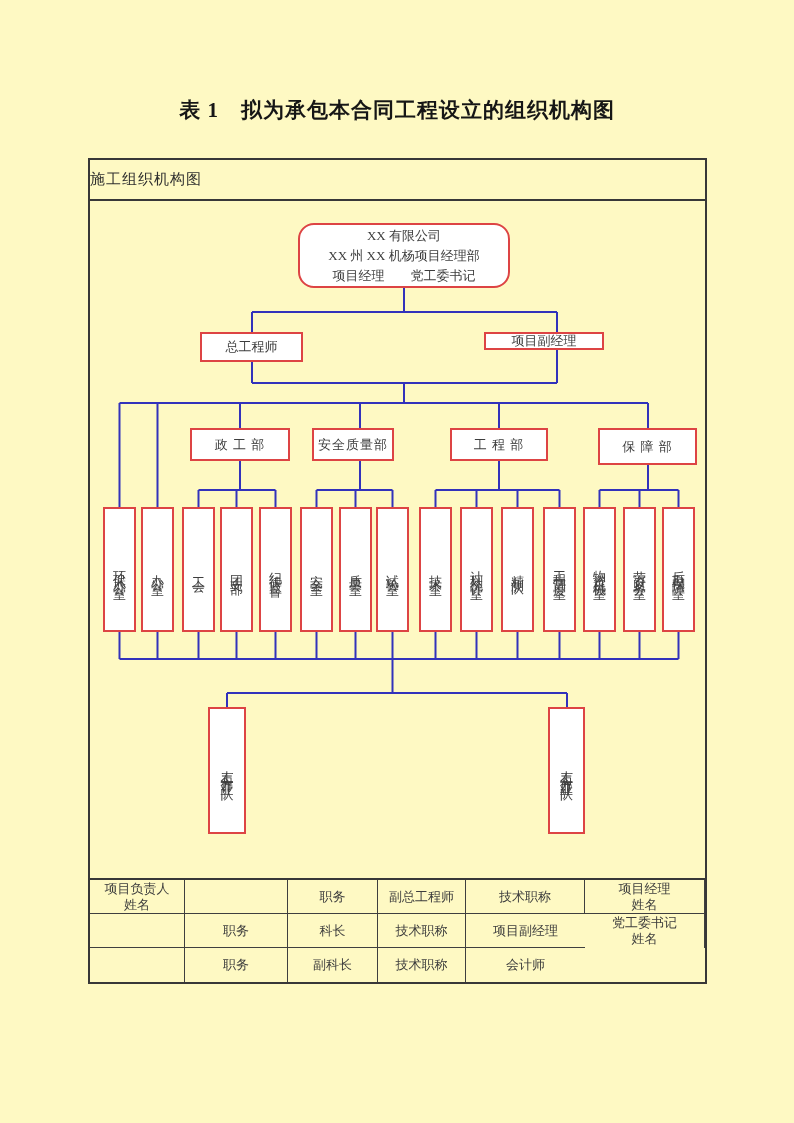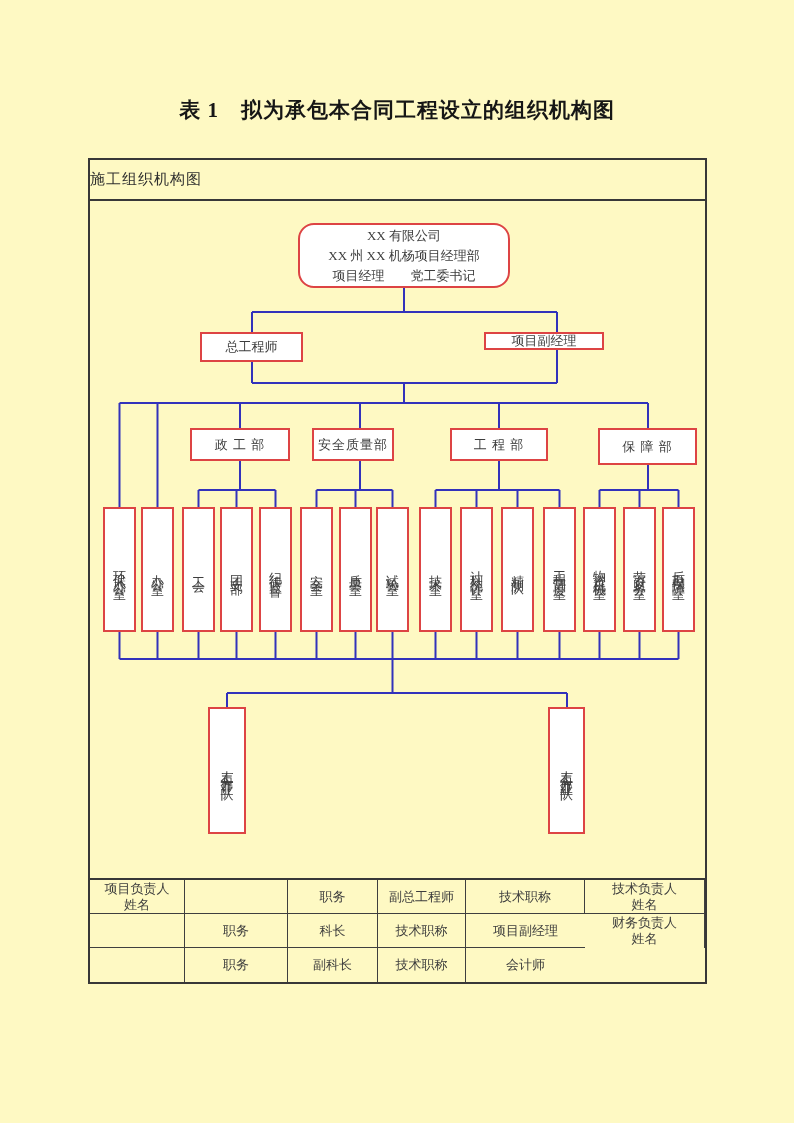--- a/index.html
+++ b/index.html
@@ -68,29 +68,29 @@
       <span>施工组织机构图</span>
     </div>
     <div class="info-table">
       <div class="cell">项目负责人
 姓名</div>
       <div class="cell"></div>
       <div class="cell">职务</div>
       <div class="cell">副总工程师</div>
       <div class="cell">技术职称</div>
 
-      <div class="cell">技术负责人
+      <div class="cell">项目经理
 姓名</div>
       <div class="cell"></div>
       <div class="cell">职务</div>
       <div class="cell">科长</div>
       <div class="cell">技术职称</div>
       <div class="cell last-col">项目副经理</div>
 
-      <div class="cell last-row">财务负责人
+      <div class="cell last-row">党工委书记
 姓名</div>
       <div class="cell last-row"></div>
       <div class="cell last-row">职务</div>
       <div class="cell last-row">副科长</div>
       <div class="cell last-row">技术职称</div>
       <div class="cell last-col last-row">会计师</div>
     </div>
   </div>
 
   <svg class="connectors" width="794" height="1123" viewBox="0 0 794 1123">

